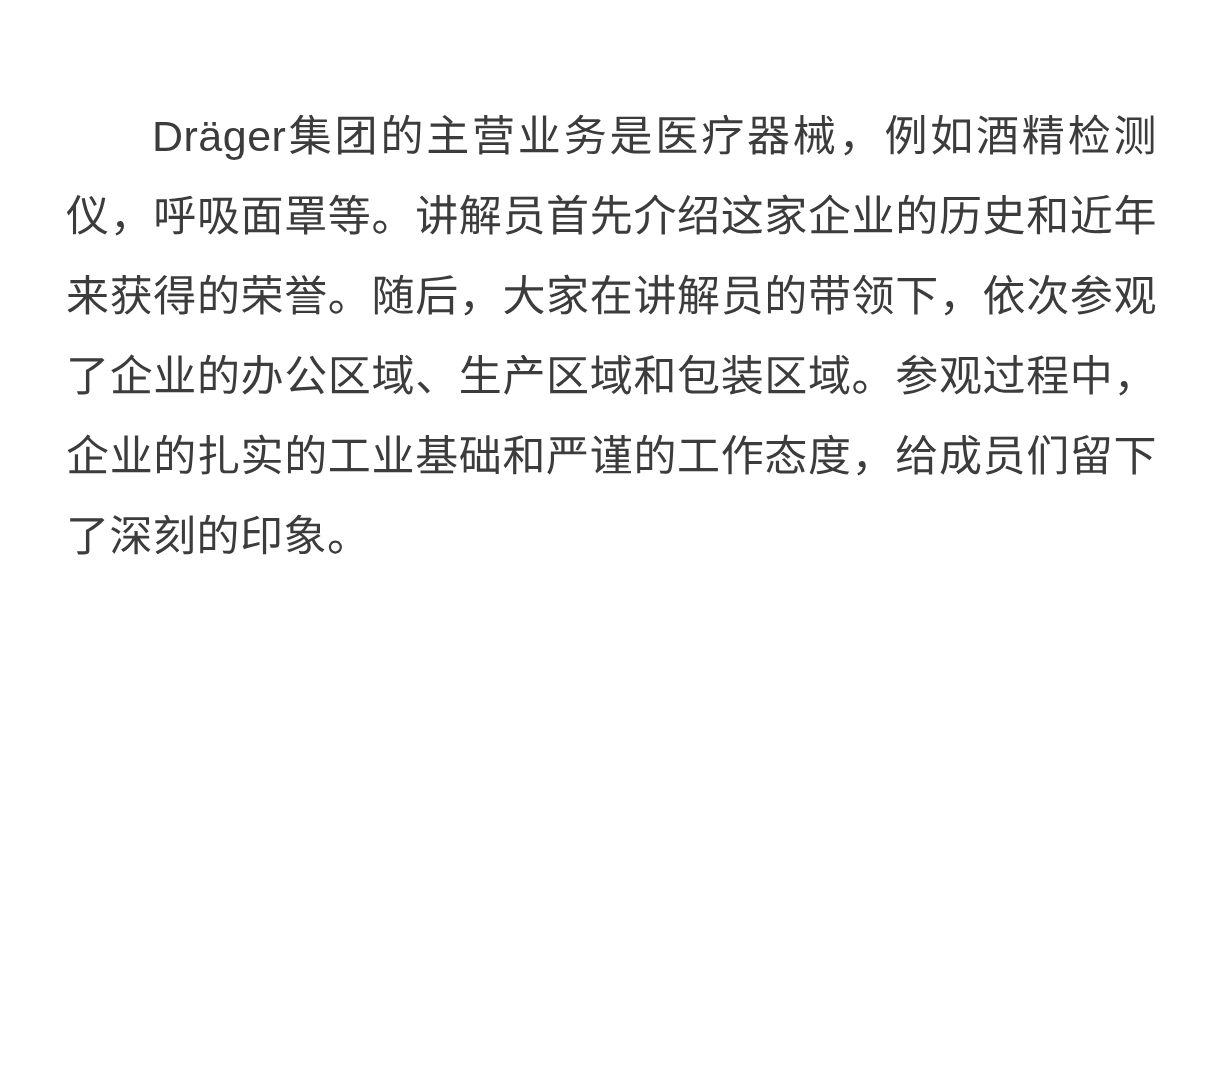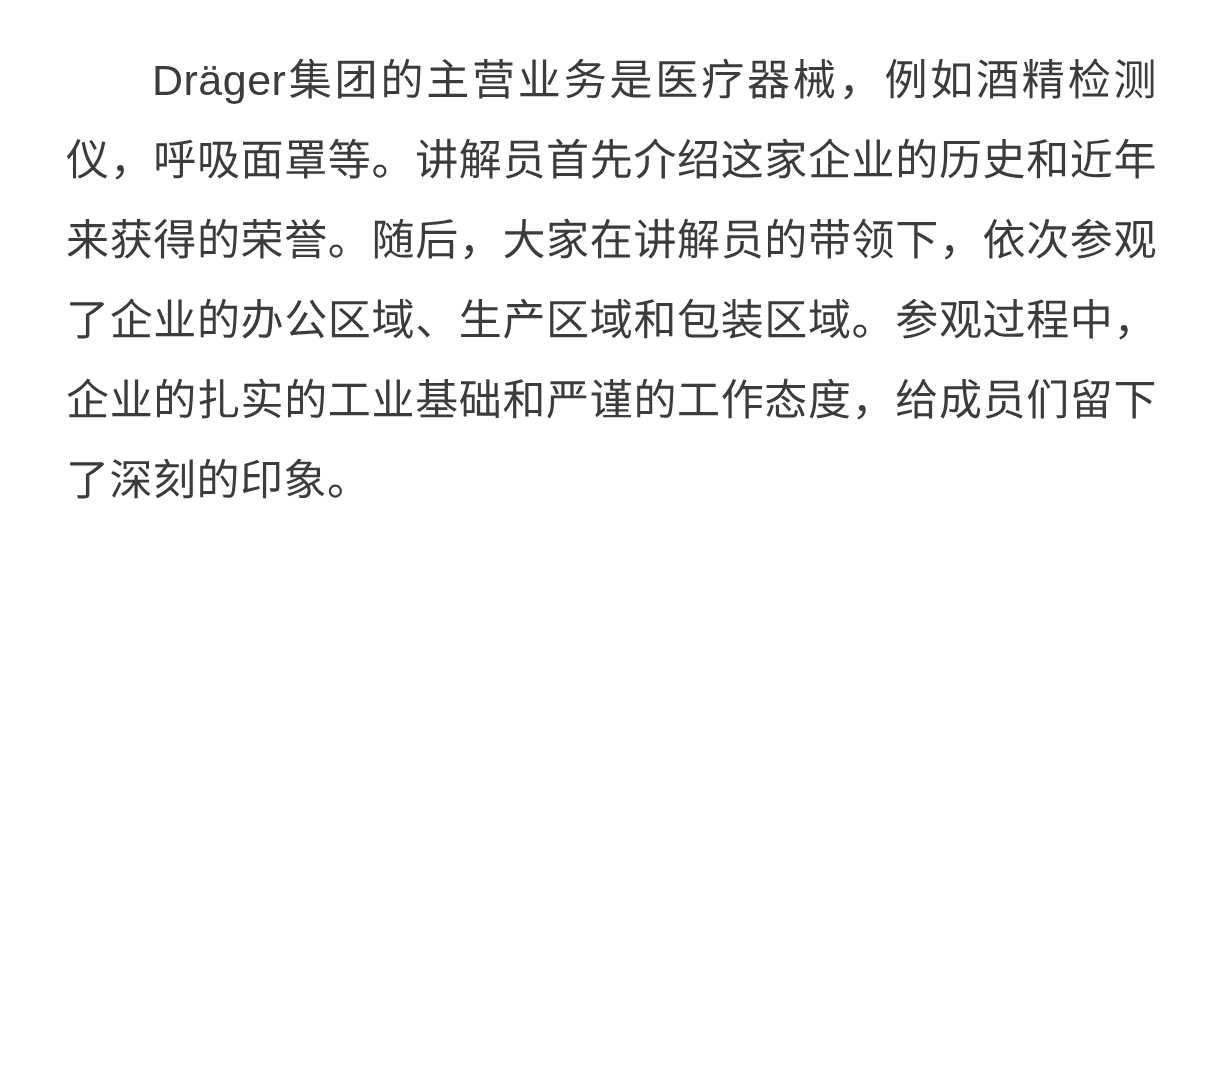--- a/index.html
+++ b/index.html
@@ -15,21 +15,21 @@
   }
   .page {
     position: relative;
     width: 1223px;
     height: 1079px;
     background: #ffffff;
     box-sizing: border-box;
     padding: 0 66px;
   }
   .article {
-    padding-top: 40px;
+    padding-top: 96px;
   }
   .para {
     color: #3c3c3c;
     font-size: 43px;
     line-height: 80px;
     letter-spacing: 0.5px;
     text-align: justify;
     text-justify: inter-ideograph;
     text-indent: 86px;
     margin: 0;

